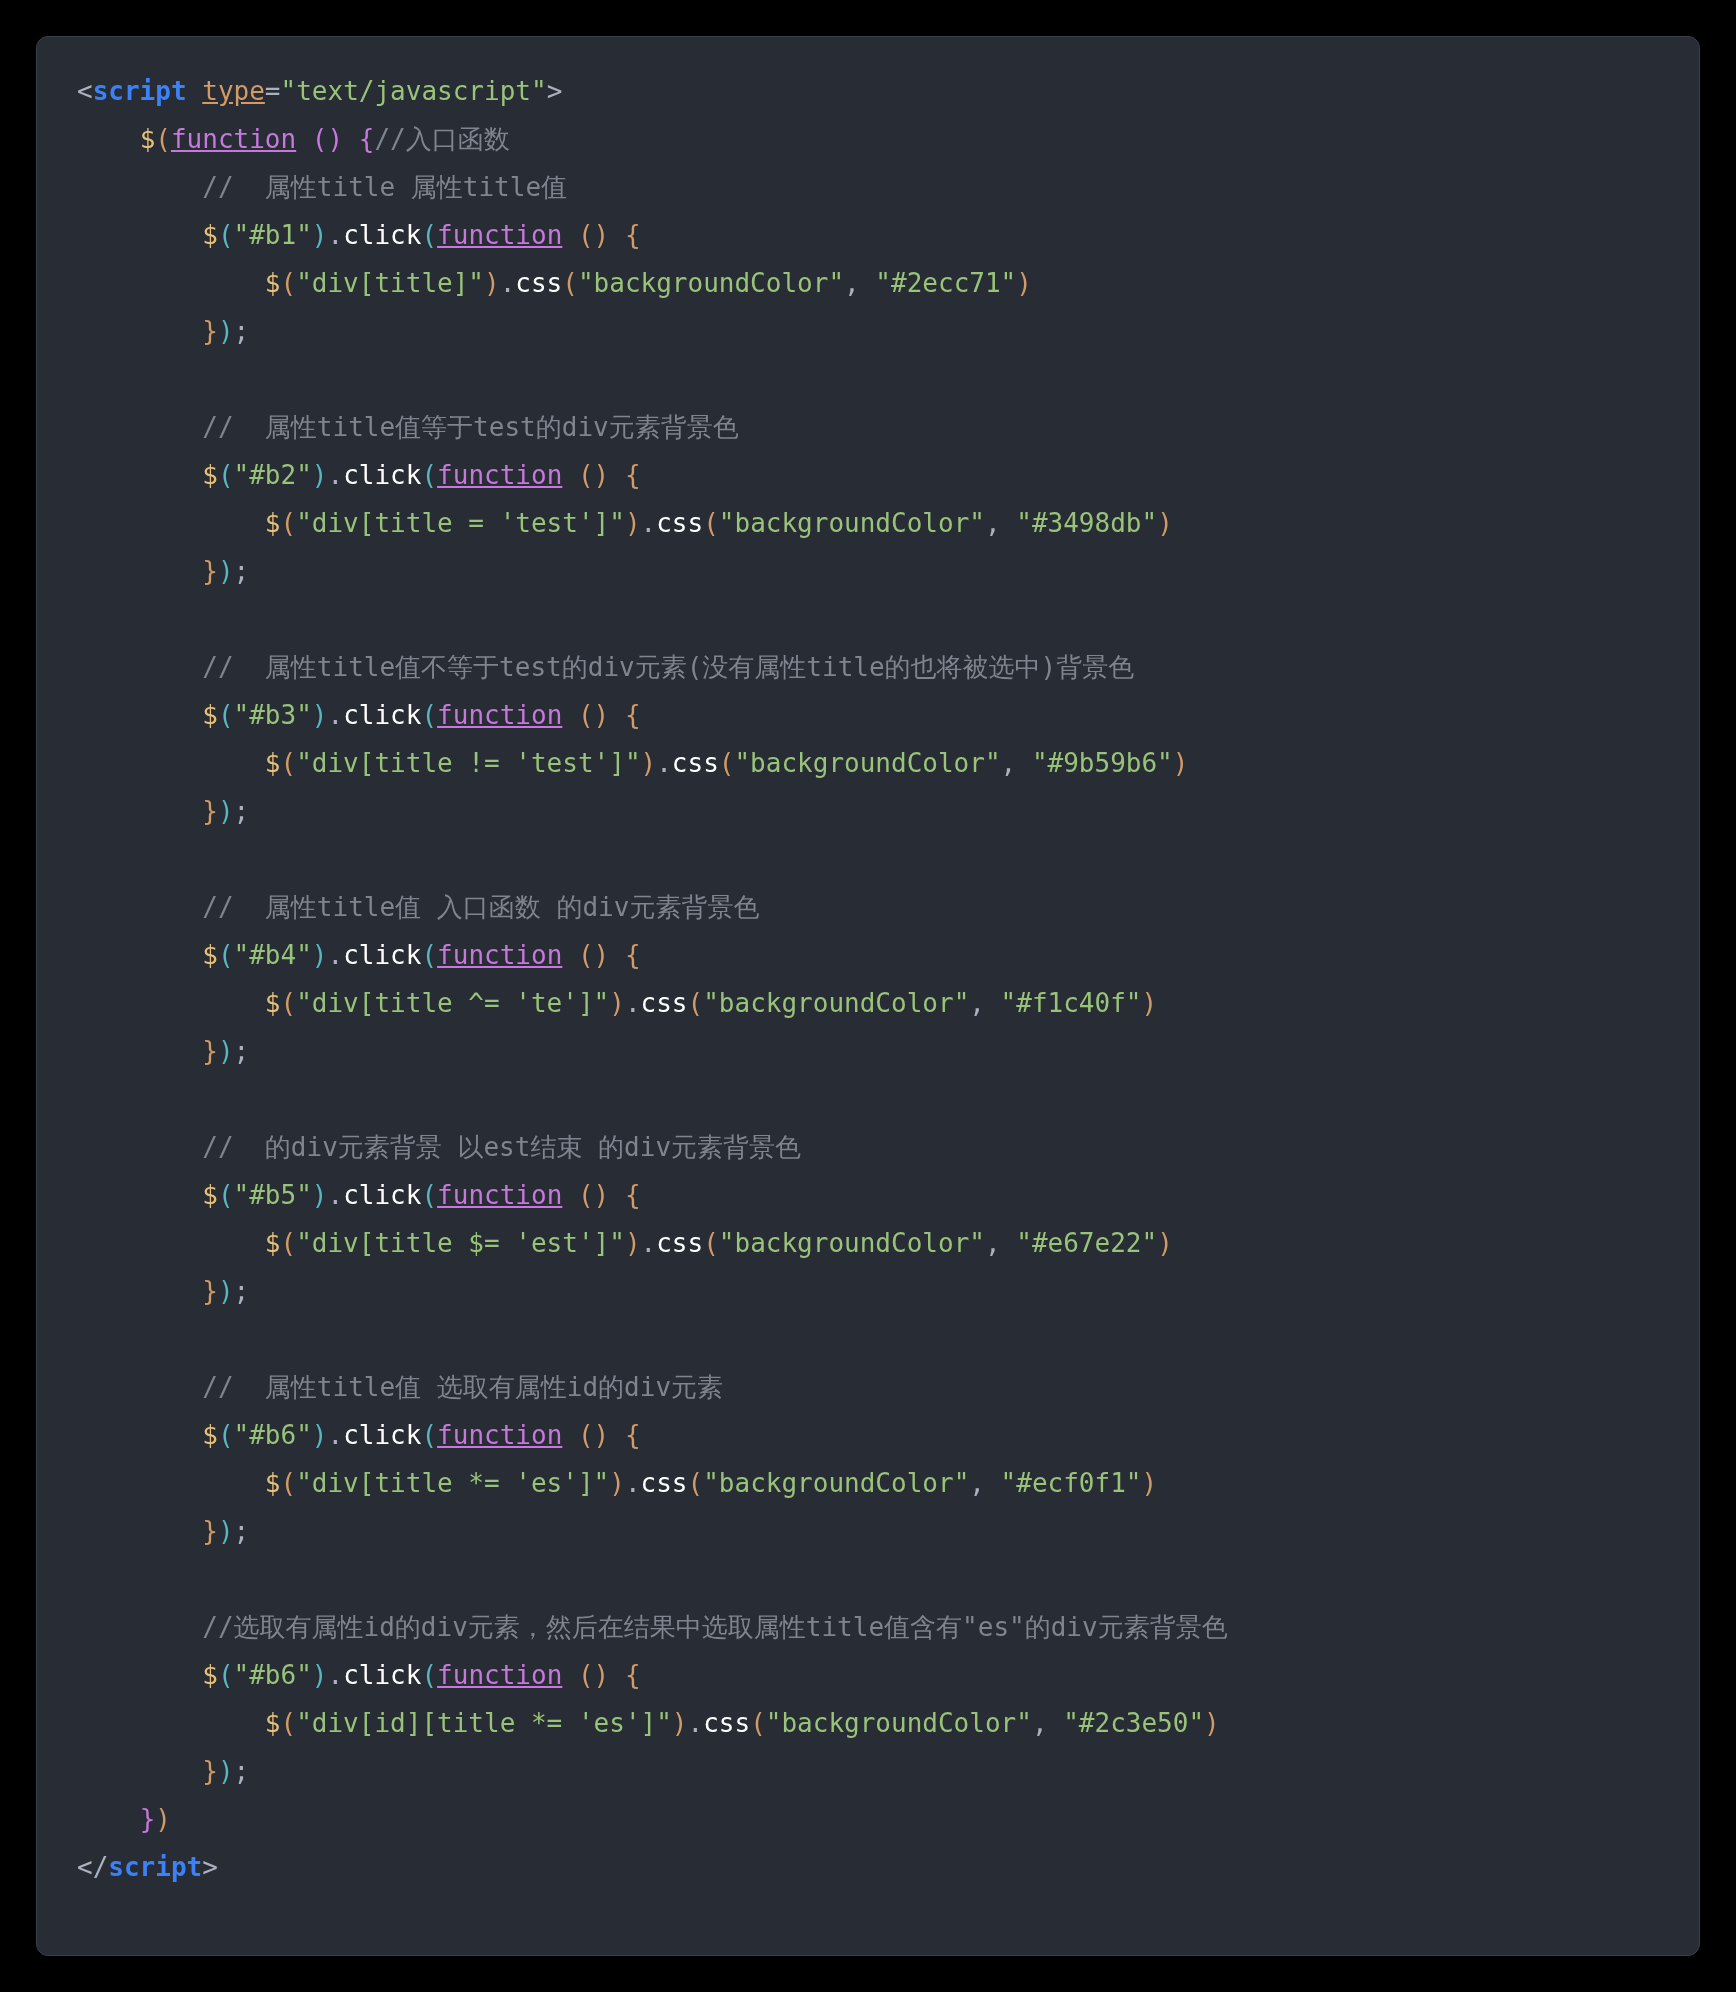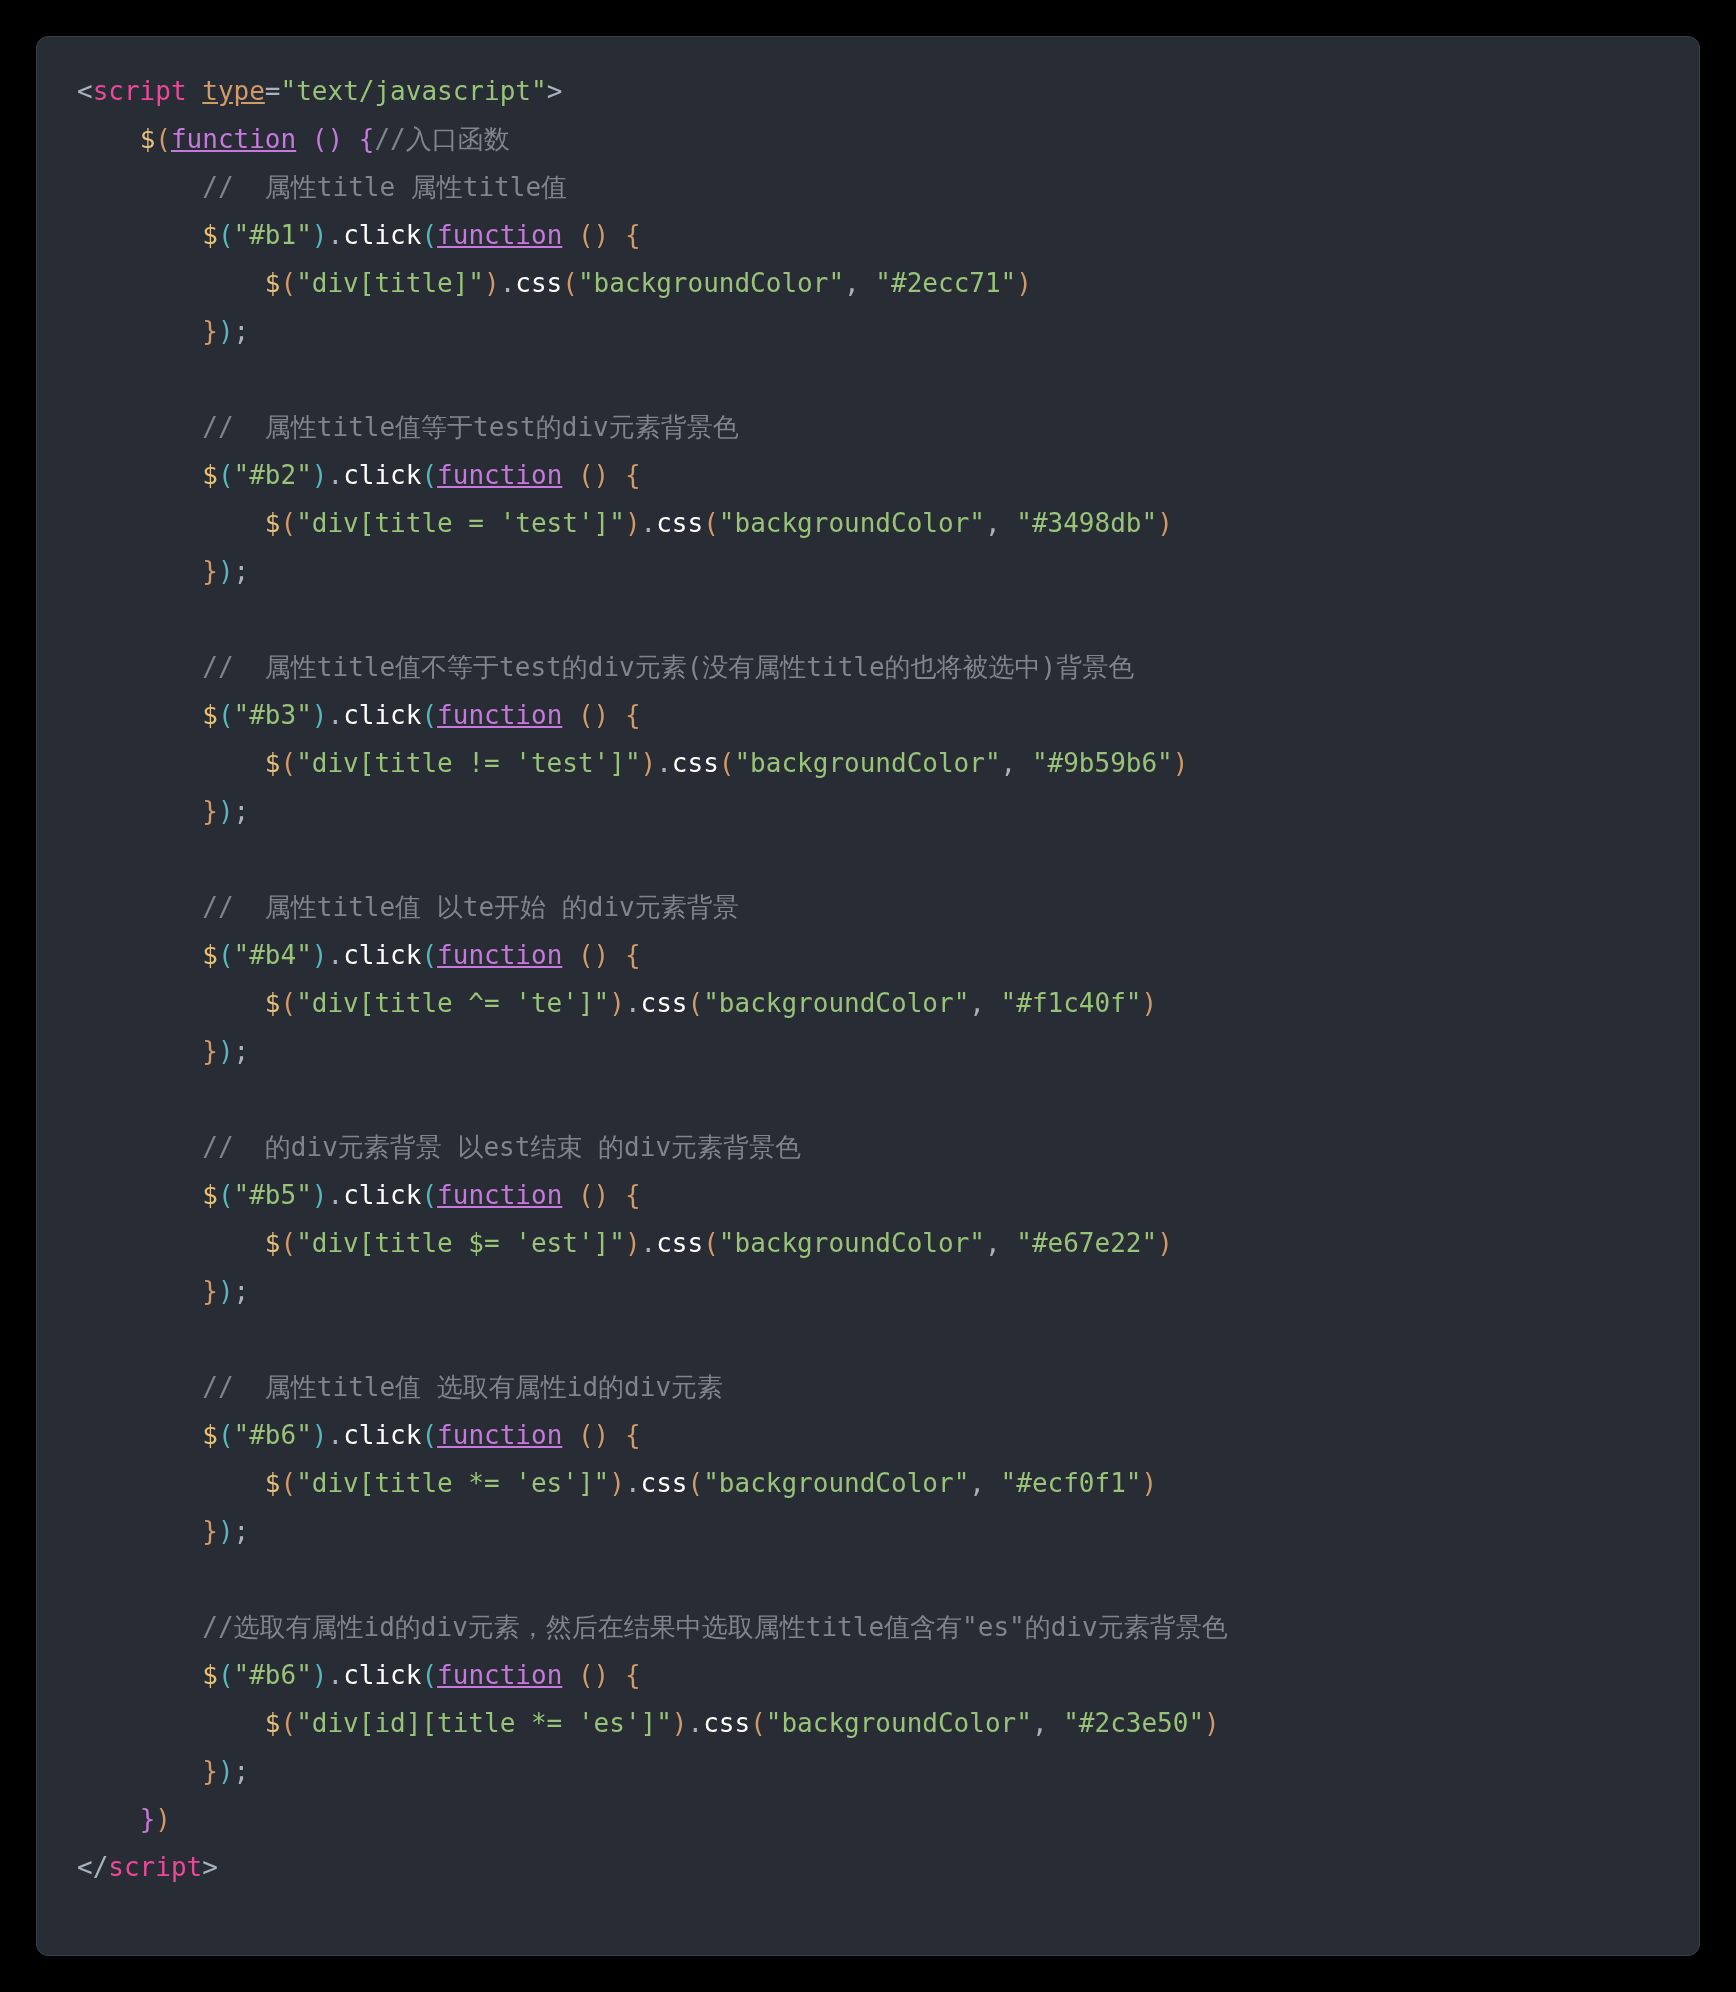--- a/index.html
+++ b/index.html
@@ -22,21 +22,21 @@
   }
   pre {
     margin: 0;
     white-space: pre;
     font-size: 26px;
     line-height: 48px;
     color: #abb2bf;
     font-family: inherit;
   }
   .tok-punc    { color: #abb2bf; }
-  .tok-tag     { color: #ec4899; }
+  .tok-tag     { color: #3b82f6; font-weight: bold; }
   .tok-attr    { color: #d19a66; text-decoration: underline; }
   .tok-assign  { color: #abb2bf; }
   .tok-string  { color: #98c379; }
   .tok-keyword { color: #c678dd; text-decoration: underline; }
   .tok-func    { color: #e5c07b; }
   .tok-call    { color: #ffffff; }
   .tok-comment { color: #7f848e; }
   .tok-brace   { color: #d19a66; }
   .tok-brace2  { color: #c678dd; }
   .tok-brace3  { color: #56b6c2; }
@@ -56,21 +56,21 @@
         <span class="tok-comment">//  属性title值等于test的div元素背景色</span>
         <span class="tok-func">$</span><span class="tok-brace3">(</span><span class="tok-string">"#b2"</span><span class="tok-brace3">)</span><span class="tok-punc">.</span><span class="tok-call">click</span><span class="tok-brace3">(</span><span class="tok-keyword">function</span> <span class="tok-brace4">()</span> <span class="tok-brace4">{</span>
             <span class="tok-func">$</span><span class="tok-brace">(</span><span class="tok-string">"div[title = 'test']"</span><span class="tok-brace">)</span><span class="tok-punc">.</span><span class="tok-call">css</span><span class="tok-brace">(</span><span class="tok-string">"backgroundColor"</span><span class="tok-punc">, </span><span class="tok-string">"#3498db"</span><span class="tok-brace">)</span>
         <span class="tok-brace4">}</span><span class="tok-brace3">)</span><span class="tok-punc">;</span>
 
         <span class="tok-comment">//  属性title值不等于test的div元素(没有属性title的也将被选中)背景色</span>
         <span class="tok-func">$</span><span class="tok-brace3">(</span><span class="tok-string">"#b3"</span><span class="tok-brace3">)</span><span class="tok-punc">.</span><span class="tok-call">click</span><span class="tok-brace3">(</span><span class="tok-keyword">function</span> <span class="tok-brace4">()</span> <span class="tok-brace4">{</span>
             <span class="tok-func">$</span><span class="tok-brace">(</span><span class="tok-string">"div[title != 'test']"</span><span class="tok-brace">)</span><span class="tok-punc">.</span><span class="tok-call">css</span><span class="tok-brace">(</span><span class="tok-string">"backgroundColor"</span><span class="tok-punc">, </span><span class="tok-string">"#9b59b6"</span><span class="tok-brace">)</span>
         <span class="tok-brace4">}</span><span class="tok-brace3">)</span><span class="tok-punc">;</span>
 
-        <span class="tok-comment">//  属性title值 以te开始 的div元素背景</span>
+        <span class="tok-comment">//  属性title值 入口函数 的div元素背景色</span>
         <span class="tok-func">$</span><span class="tok-brace3">(</span><span class="tok-string">"#b4"</span><span class="tok-brace3">)</span><span class="tok-punc">.</span><span class="tok-call">click</span><span class="tok-brace3">(</span><span class="tok-keyword">function</span> <span class="tok-brace4">()</span> <span class="tok-brace4">{</span>
             <span class="tok-func">$</span><span class="tok-brace">(</span><span class="tok-string">"div[title ^= 'te']"</span><span class="tok-brace">)</span><span class="tok-punc">.</span><span class="tok-call">css</span><span class="tok-brace">(</span><span class="tok-string">"backgroundColor"</span><span class="tok-punc">, </span><span class="tok-string">"#f1c40f"</span><span class="tok-brace">)</span>
         <span class="tok-brace4">}</span><span class="tok-brace3">)</span><span class="tok-punc">;</span>
 
         <span class="tok-comment">//  的div元素背景 以est结束 的div元素背景色</span>
         <span class="tok-func">$</span><span class="tok-brace3">(</span><span class="tok-string">"#b5"</span><span class="tok-brace3">)</span><span class="tok-punc">.</span><span class="tok-call">click</span><span class="tok-brace3">(</span><span class="tok-keyword">function</span> <span class="tok-brace4">()</span> <span class="tok-brace4">{</span>
             <span class="tok-func">$</span><span class="tok-brace">(</span><span class="tok-string">"div[title $= 'est']"</span><span class="tok-brace">)</span><span class="tok-punc">.</span><span class="tok-call">css</span><span class="tok-brace">(</span><span class="tok-string">"backgroundColor"</span><span class="tok-punc">, </span><span class="tok-string">"#e67e22"</span><span class="tok-brace">)</span>
         <span class="tok-brace4">}</span><span class="tok-brace3">)</span><span class="tok-punc">;</span>
 
         <span class="tok-comment">//  属性title值 选取有属性id的div元素</span>

